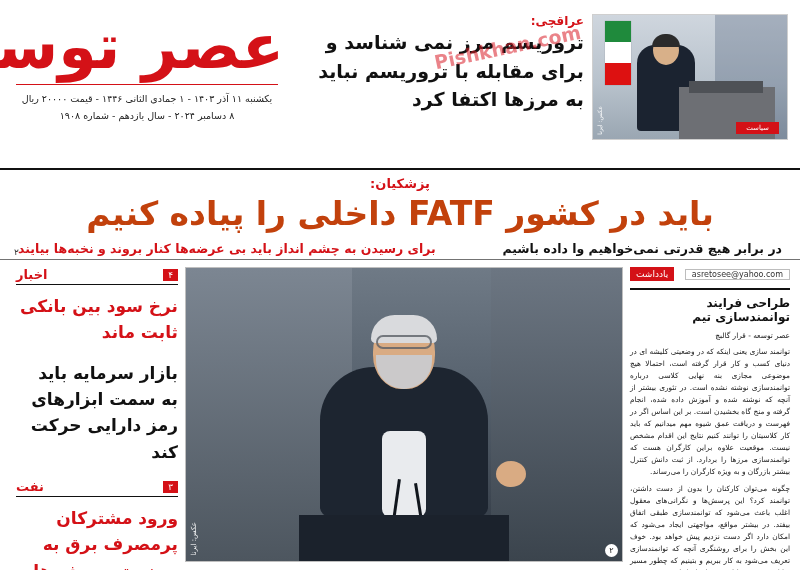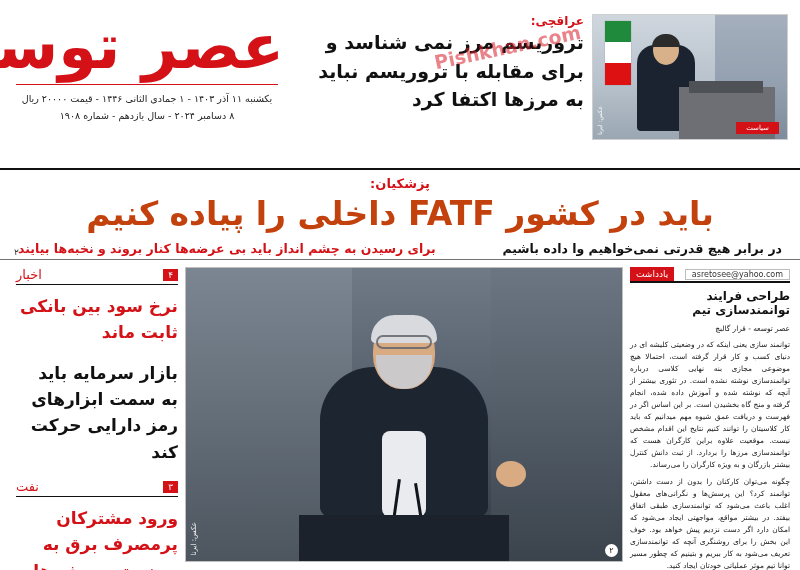--- a/index.html
+++ b/index.html
@@ -223,21 +223,21 @@
   .sec-head {
     display: flex;
     flex-direction: row-reverse;
     align-items: center;
     justify-content: space-between;
     border-bottom: 1.5px solid #111;
     padding-bottom: 2px;
     margin-bottom: 8px;
   }
   .sec-head .title {
-    color: #d41117; font-size: 13px; font-weight: normal;
+    color: #d41117; font-size: 13px; font-weight: bold;
   }
   .sec-head .pg {
     background: #d41117; color: #fff;
     font-size: 9px; padding: 1px 5px;
     min-width: 14px; text-align: center;
   }
   .news-item {
     color: #111;
     font-size: 17px;
     font-weight: bold;
@@ -324,21 +324,21 @@
   }
 
   
   .col-left {
     width: 160px;
     direction: rtl;
   }
   .ed-top {
     display: flex; flex-direction: row-reverse;
     align-items: center; justify-content: space-between;
-    margin-bottom: 0;
+    margin-bottom: 7px;
   }
   .ed-badge {
     background: #d41117; color: #fff;
     font-size: 9px; padding: 2px 6px;
   }
   .ed-mail {
     border: 1px solid #bdbdbd;
     font-size: 8px; color: #333;
     padding: 0 6px; direction: ltr;
   }

